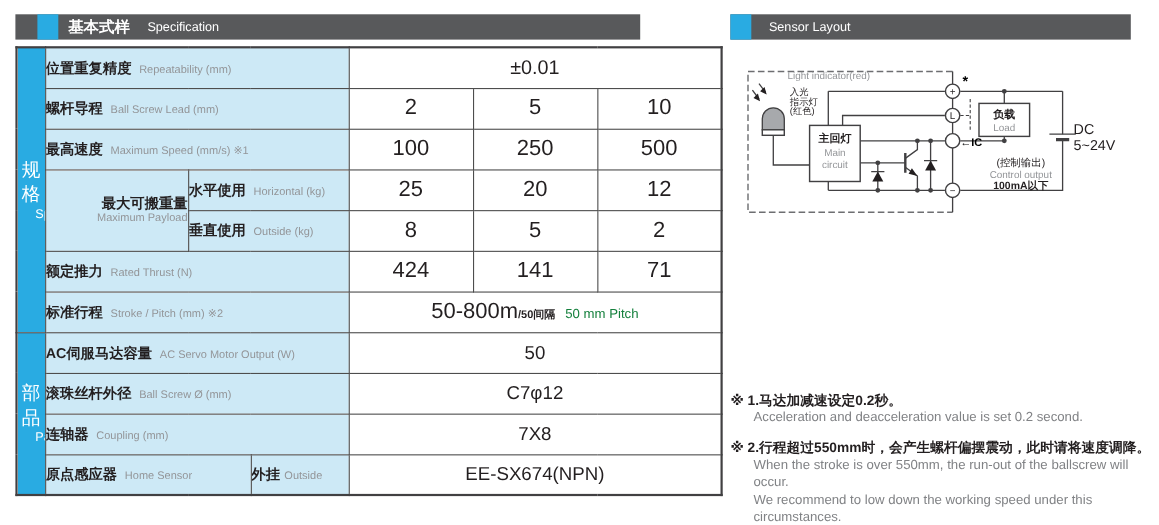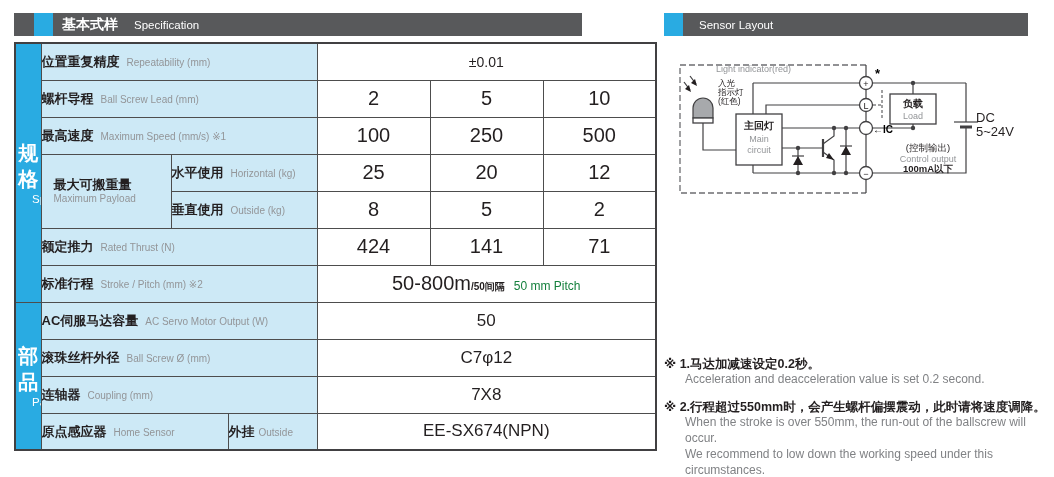--- a/index.html
+++ b/index.html
@@ -19,26 +19,26 @@
   
   table#spec{position:absolute;left:14px;top:42px;width:641px;border-collapse:collapse;
     table-layout:fixed;border:2px solid #414042;}
   #spec td{border:1.4px solid #4D4D4D;padding:0;overflow:hidden;}
   #spec tr{height:37px;}
   .lbl{background:#CDE9F6;padding-left:10px;vertical-align:middle;white-space:nowrap;}
   .lbl .zh{font-weight:bold;font-size:13px;}
   .lbl .en{color:#939598;font-size:10px;margin-left:7px;}
   .lbl-tight{padding-left:6px;}
   .lbl-tight .en{margin-left:4px;}
-  .lbl-block .zh,.lbl-block .en{display:block;margin-left:12px;line-height:1.25;}
+  .lbl-block .zh,.lbl-block .en{display:block;margin-left:12px;line-height:1.25;text-align:right;}
   .side{background:#29ABE2;color:#fff;text-align:center;vertical-align:middle;}
-  .side .vzh{width:1.1em;margin:0 auto;font-size:20px;font-weight:bold;line-height:1.3;word-break:break-all;}
+  .side .vzh{width:1.1em;margin:0 auto;font-size:17px;font-weight:normal;line-height:1.3;word-break:break-all;}
   .side .ven{font-size:11.5px;margin-top:1px;margin-left:16px;}
   .val{text-align:center;font-size:20px;background:#fff;vertical-align:middle;}
-  .val-sm{font-size:14px;}
+  .val-sm{font-size:18px;}
   .val-md{font-size:17px;}
   .sv-main{font-size:20px;}
   .sv-mid{font-size:10px;font-weight:bold;}
   .sv-sub{font-size:12px;color:#15803d;margin-left:9px;}
 
   
   #diagram{position:absolute;left:676px;top:56px;}
   .wire{fill:none;stroke:#414042;stroke-width:1.2;}
   .dash{fill:none;stroke:#6D6E71;stroke-width:1.3;stroke-dasharray:6 3;}
   .dash2{fill:none;stroke:#414042;stroke-width:1;stroke-dasharray:3 2;}

